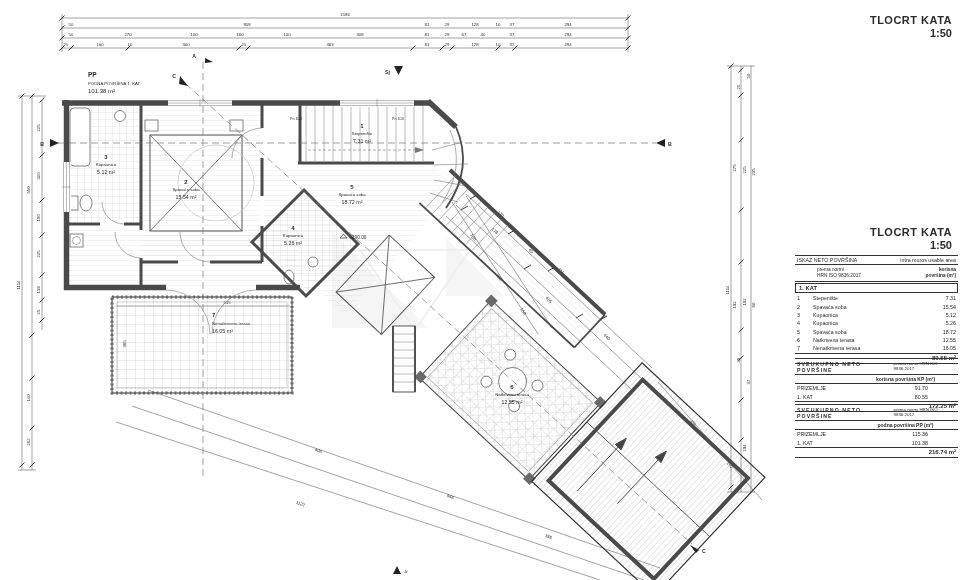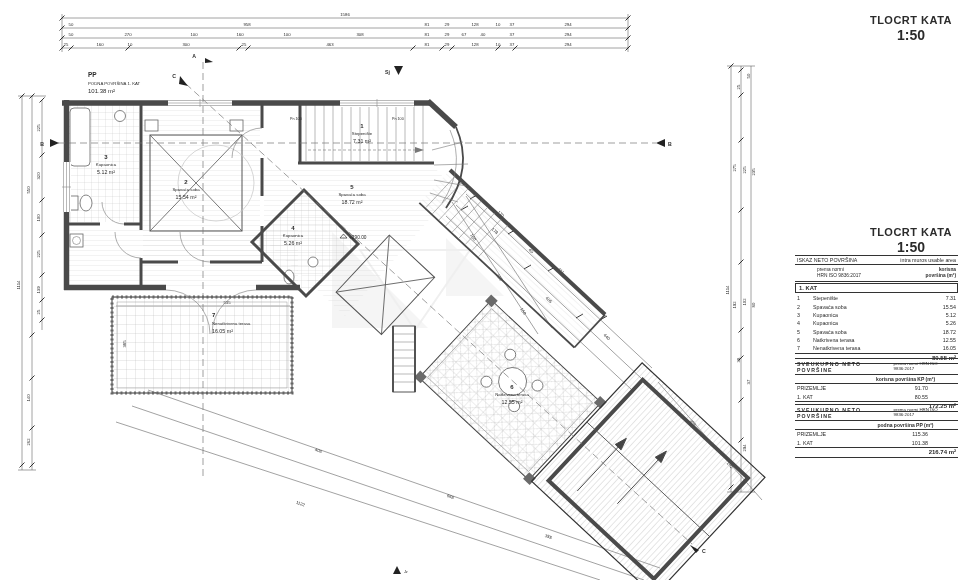--- a/index.html
+++ b/index.html
@@ -19,21 +19,21 @@
   .wl2{stroke:#4a4a4a;stroke-width:1.8;fill:none;}
   .thin{stroke:#8a8a8a;stroke-width:.6;fill:none;}
   .dimln{stroke:#555;stroke-width:.55;fill:none;}
   .tk{stroke:#1e1e1e;stroke-width:.9;}
   .dash{stroke:#777;stroke-width:.7;stroke-dasharray:7 4;fill:none;}
   .fx{stroke:#666;stroke-width:.8;fill:#fff;}
   .arc{stroke:#777;stroke-width:.6;fill:none;}
   
   .title-block{position:absolute;text-align:right;line-height:1.15;}
   .title-main{font-size:11px;font-weight:bold;letter-spacing:.5px;}
-  .title-scale{font-size:14px;font-weight:bold;text-align:center;}
+  .title-scale{font-size:11px;font-weight:bold;}
   .panel{position:absolute;left:795px;width:163px;}
   .neto-h{border-top:1px solid #333;border-bottom:1px solid #333;padding:1px 2px;
           display:flex;justify-content:space-between;font-size:5.3px;}
   .neto-sub{display:flex;justify-content:space-between;padding:2px 2px 2px 22px;
             border-bottom:1px solid #333;font-size:4.8px;line-height:1.25;}
   .bold{font-weight:bold;}
   .sect{border:1px solid #333;font-size:5.8px;font-weight:bold;padding:1px 3px;margin:1px 0;}
   .r{display:flex;font-size:5.3px;padding:1.2px 2px;}
   .r .c1{width:16px;}
   .r .c2{flex:1;}

